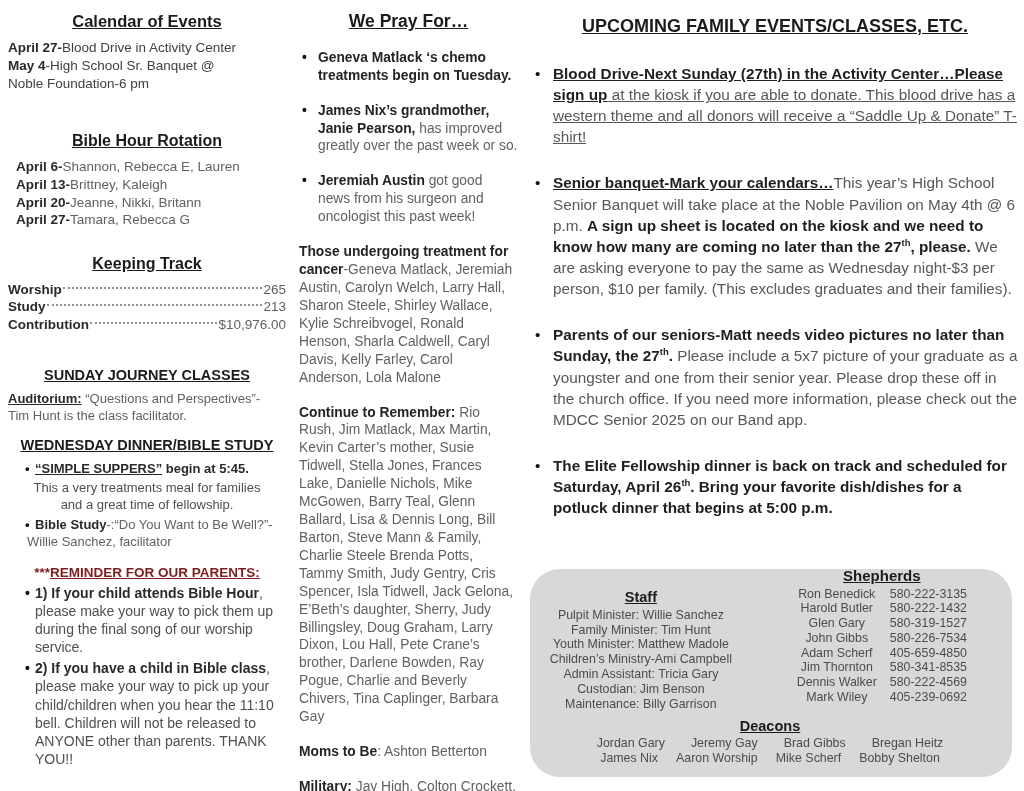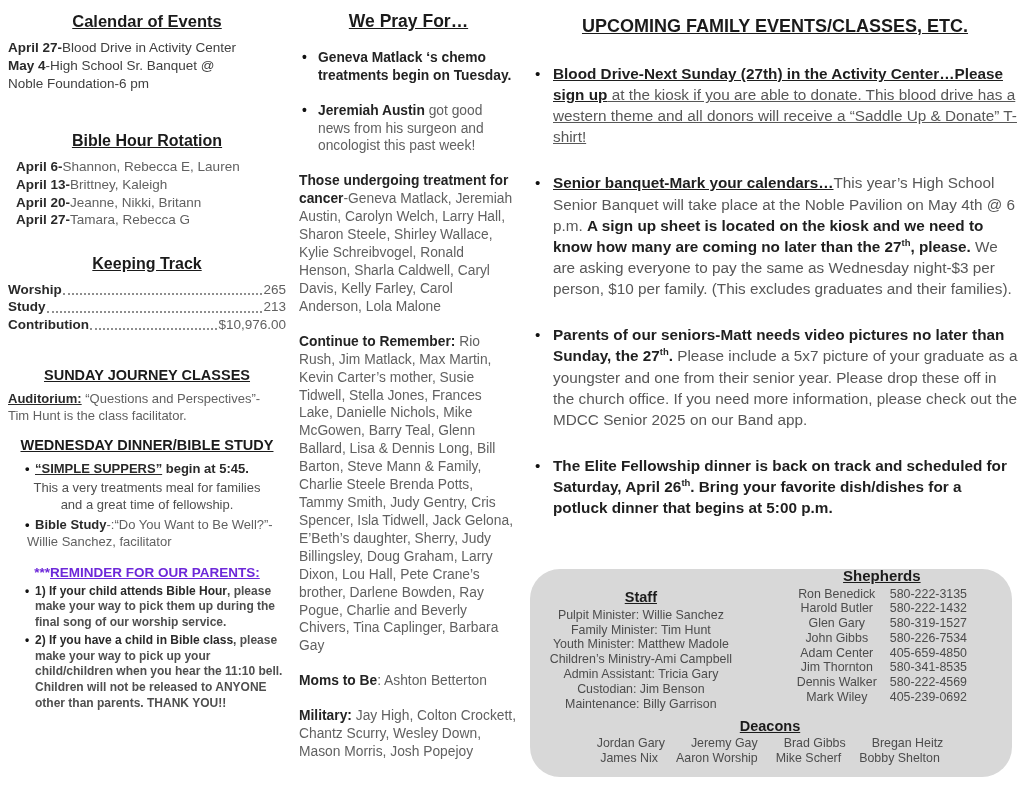--- a/index.html
+++ b/index.html
@@ -20,35 +20,35 @@
 
   b { color:#2a2a2a; }
   .t-dark { color:#3f3f3f; }
   .t-gray { color:#616161; }
 
   .cal-p { line-height:1.32; }
   .rot-rows { margin-left:8px; line-height:1.3; }
 
   .h-bh { margin-top:40px; margin-bottom:8px; }
   .h-kt { margin-top:26px; margin-bottom:8px; }
-  .kt-row { display:flex; align-items:flex-end; line-height:1.3; }
+  .kt-row { display:flex; align-items:center; line-height:1.3; }
   .kt-dots { flex:1; border-bottom:2px dotted #8f8f8f; margin:0 1px 3px 1px; }
 
   .h-sjc { margin-top:34px; margin-bottom:8px; }
   .aud-p { font-size:13px; line-height:1.3; }
   .h-wed { margin-top:12px; margin-bottom:8px; }
 
   .li { position:relative; padding-left:27px; line-height:1.3; }
   .li::before { content:"•"; position:absolute; left:17px; top:0; color:#111; font-weight:bold; }
   .wed-li { font-size:13px; margin-bottom:2px; }
   .center-line { text-align:center; font-size:13px; line-height:1.3; color:#4f4f4f; }
 
-  .h-rem { margin-top:14px; margin-bottom:4px; font-size:13.5px; text-align:center; font-weight:bold; color:#6d28d9; }
+  .h-rem { margin-top:14px; margin-bottom:4px; font-size:13.5px; text-align:center; font-weight:bold; color:#7f1d1d; }
   .h-rem .u { text-decoration:underline; }
-  .rem-li { font-size:12px; color:#4f4f4f; margin-bottom:3px;font-weight:bold; }
+  .rem-li { font-size:14px; color:#4f4f4f; margin-bottom:3px; }
 
   .mid-li { position:relative; padding-left:19px; margin-bottom:17px; }
   .mid-li::before { content:"•"; position:absolute; left:3px; top:0; color:#111; font-weight:bold; }
   .mid-p { margin-bottom:17px; }
   .col-mid b { color:#242424; }
 
   .r-li { position:relative; padding-left:23px; margin-bottom:25px; font-size:15.3px; line-height:1.38; color:#575757; }
   .r-li::before { content:"•"; position:absolute; left:5px; top:0; color:#111; }
   .col-right b { color:#1f1f1f; }
   .u { text-decoration:underline; }
@@ -122,20 +122,21 @@
   <div>
     <div class="h-rem"><span>***</span><span class="u">REMINDER FOR OUR PARENTS:</span></div>
     <div class="li rem-li"><b>1) If your child attends Bible Hour</b><span>, please make your way to pick them up during the final song of our worship service.</span></div>
     <div class="li rem-li"><b>2) If you have a child in Bible class</b><span>, please make your way to pick up your child/children when you hear the 11:10 bell. Children will not be released to ANYONE other than parents. THANK YOU!!</span></div>
   </div>
 </div>
 
 <div class="col col-mid">
   <div class="hd h-mid">We Pray For…</div>
   <div class="mid-li"><b>Geneva Matlack ‘s  chemo treatments begin on Tuesday.</b></div>
+  <div class="mid-li"><b>James Nix’s grandmother, Janie Pearson, </b><span class="t-gray"> has improved greatly over the past week or so.</span></div>
   <div class="mid-li"><b>Jeremiah Austin</b><span class="t-gray"> got good news from his surgeon and oncologist this past week!</span></div>
   <p class="mid-p"><b>Those undergoing treatment for cancer</b><span class="t-gray">-Geneva Matlack, Jeremiah Austin, Carolyn Welch, Larry Hall, Sharon Steele,  Shirley Wallace, Kylie Schreibvogel, Ronald Henson, Sharla Caldwell, Caryl Davis, Kelly Farley, Carol Anderson, Lola Malone</span></p>
   <p class="mid-p"><b>Continue to Remember:</b><span class="t-gray"> Rio Rush, Jim Matlack, Max Martin, Kevin Carter’s mother, Susie Tidwell, Stella Jones, Frances Lake, Danielle Nichols, Mike McGowen, Barry Teal, Glenn Ballard, Lisa &amp; Dennis Long, Bill Barton, Steve Mann &amp; Family, Charlie Steele Brenda Potts, Tammy Smith, Judy Gentry, Cris Spencer, Isla Tidwell, Jack Gelona, E’Beth’s daughter, Sherry, Judy Billingsley, Doug Graham, Larry Dixon, Lou Hall, Pete Crane’s brother, Darlene Bowden,  Ray Pogue, Charlie and Beverly Chivers, Tina Caplinger, Barbara Gay</span></p>
   <p class="mid-p"><b>Moms to Be</b><span class="t-gray">: Ashton Betterton</span></p>
   <p class="mid-p"><b>Military:</b><span class="t-gray"> Jay High, Colton Crockett, Chantz Scurry, Wesley Down, Mason Morris, Josh Popejoy</span></p>
 </div>
 
 <div class="col col-right">
   <div class="hd h-right">UPCOMING FAMILY EVENTS/CLASSES, ETC.</div>
   <div class="r-li"><b class="u">Blood Drive-Next Sunday (27th) in the Activity Center…Please sign up</b><span class="u"> at the kiosk if you are able to donate. This blood drive has a western theme and all donors will receive a “Saddle Up &amp; Donate” T-shirt! </span></div>
@@ -160,21 +161,21 @@
       <div class="hd h-shep">Shepherds</div>
       <div class="shep-grid">
         <span class="nm">Ron Benedick</span>
           <span class="ph">580-222-3135</span>
         <span class="nm">Harold Butler</span>
           <span class="ph">580-222-1432</span>
         <span class="nm">Glen Gary</span>
           <span class="ph">580-319-1527</span>
         <span class="nm">John Gibbs</span>
           <span class="ph">580-226-7534</span>
-        <span class="nm">Adam Center</span>
+        <span class="nm">Adam Scherf</span>
           <span class="ph">405-659-4850</span>
         <span class="nm">Jim Thornton</span>
           <span class="ph">580-341-8535</span>
         <span class="nm">Dennis Walker</span>
           <span class="ph">580-222-4569</span>
         <span class="nm">Mark Wiley</span>
           <span class="ph">405-239-0692</span>
       </div>
     </div>
     <div class="box-deacons">

